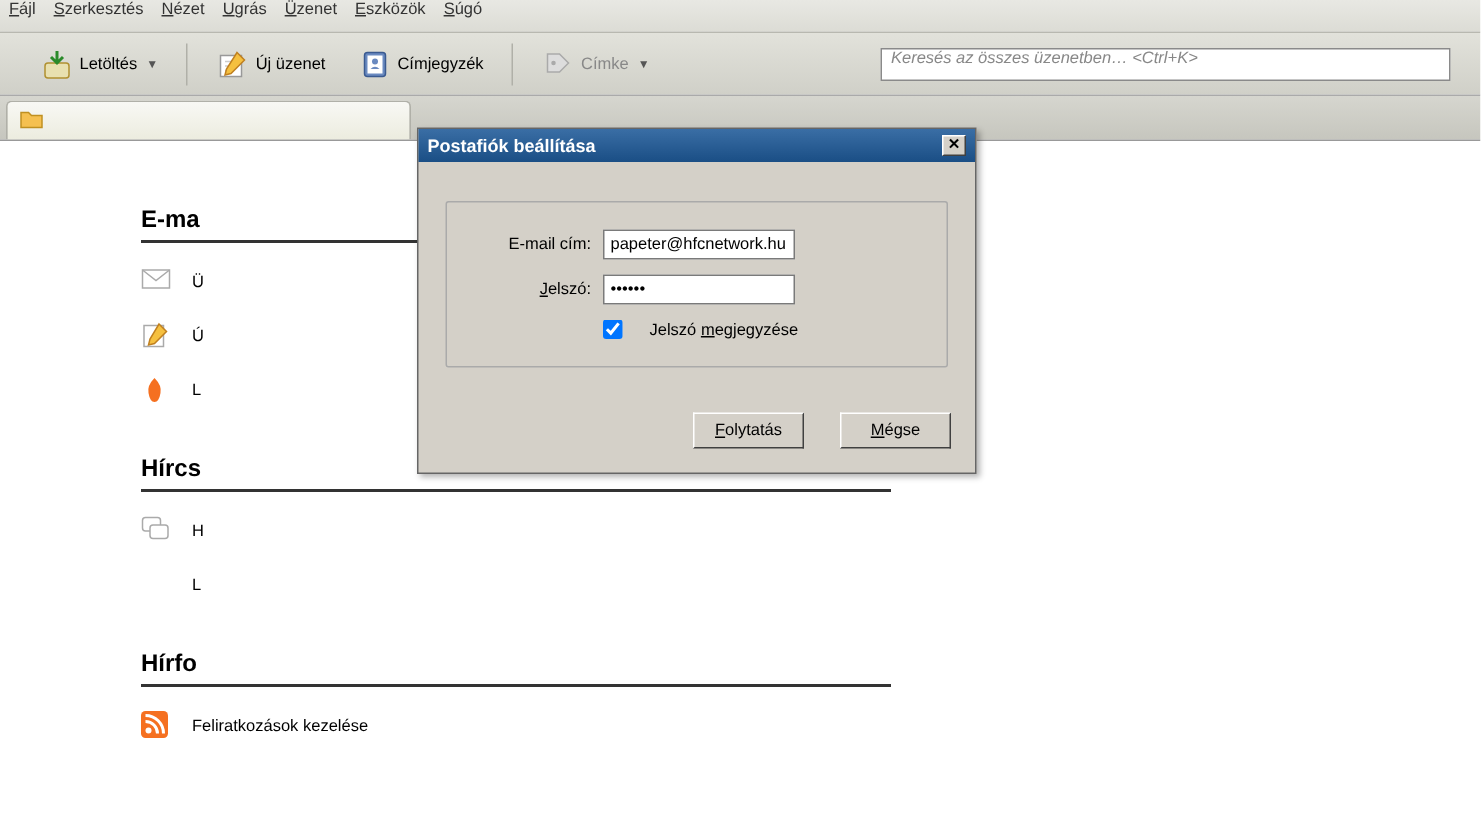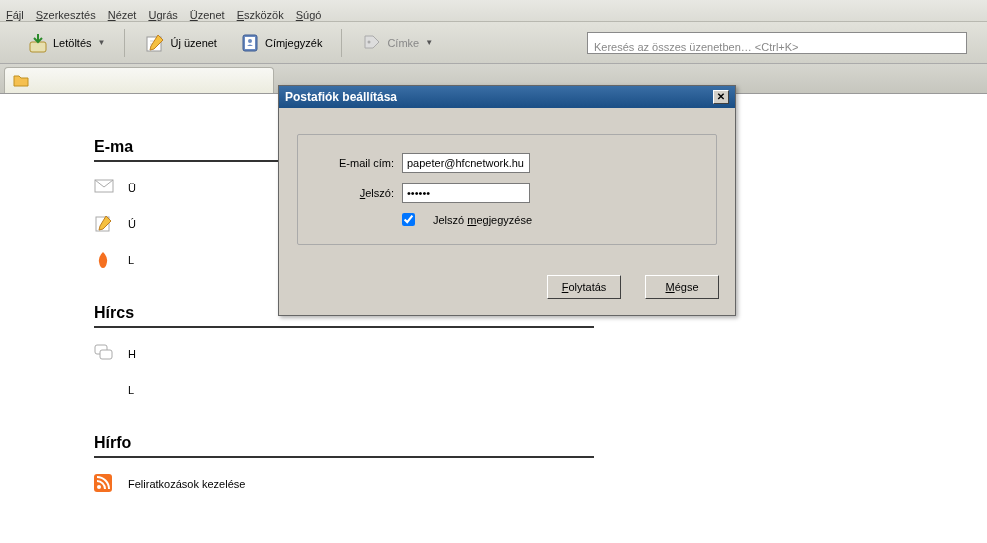--- a/index.html
+++ b/index.html
@@ -12,21 +12,21 @@
   overflow: hidden;
   position: relative;
 }
 
 
 .menubar {
   background: linear-gradient(#e8e8e3, #dcdcd5);
   border-bottom: 1px solid #b8b8b0;
   height: 22px;
   display: flex;
-  align-items: flex-end;
+  align-items: flex-start;
   padding: 0 6px;
   gap: 12px;
 }
 .menubar span { color: #333; cursor: default; }
 .menubar span u { text-decoration: underline; }
 
 
 .toolbar {
   background: linear-gradient(#e2e2db, #d0d0c8);
   border-bottom: 1px solid #aaa;
@@ -50,22 +50,23 @@
 .dropdown-arrow { font-size: 8px; color: #555; margin-left: 2px; }
 .tag-label { color: #888; }
 .search-box {
   margin-left: auto;
   background: #fff;
   border: 1px solid #8a8a8a;
   height: 22px;
   width: 380px;
   padding: 0 6px;
   display: flex;
-  align-items: flex-end;
+  align-items: flex-start;
   color: #888;
+  font-style: italic;
 }
 
 
 .tabstrip {
   background: linear-gradient(#d6d6cf, #c6c6be);
   height: 30px;
   border-bottom: 1px solid #999;
   display: flex;
   align-items: flex-end;
 }
@@ -104,21 +105,21 @@
   gap: 14px;
   margin: 16px 0;
 }
 .item-row .icon { width: 20px; height: 20px; }
 
 
 .dialog {
   position: absolute;
   left: 278px;
   top: 85px;
-  width: 458px;
+  width: 373px;
   background: #d4d0c8;
   border: 1px solid #666;
   box-shadow: 2px 2px 4px rgba(0,0,0,0.3);
 }
 .dlg-title {
   background: linear-gradient(#3a6ea5, #1a4e85);
   color: #fff;
   font-weight: bold;
   font-size: 12px;
   padding: 4px 6px;

